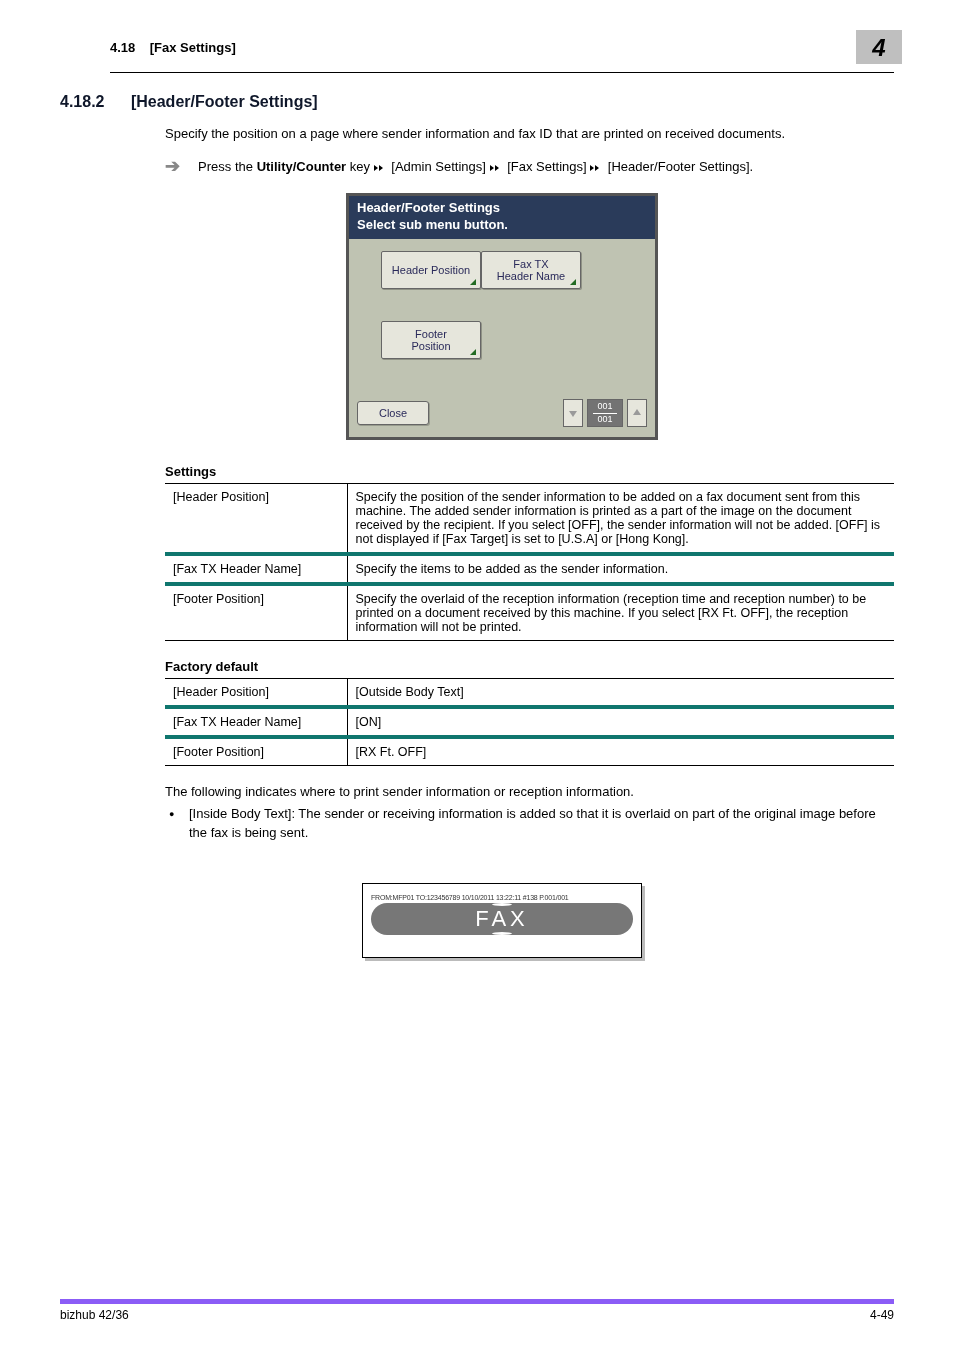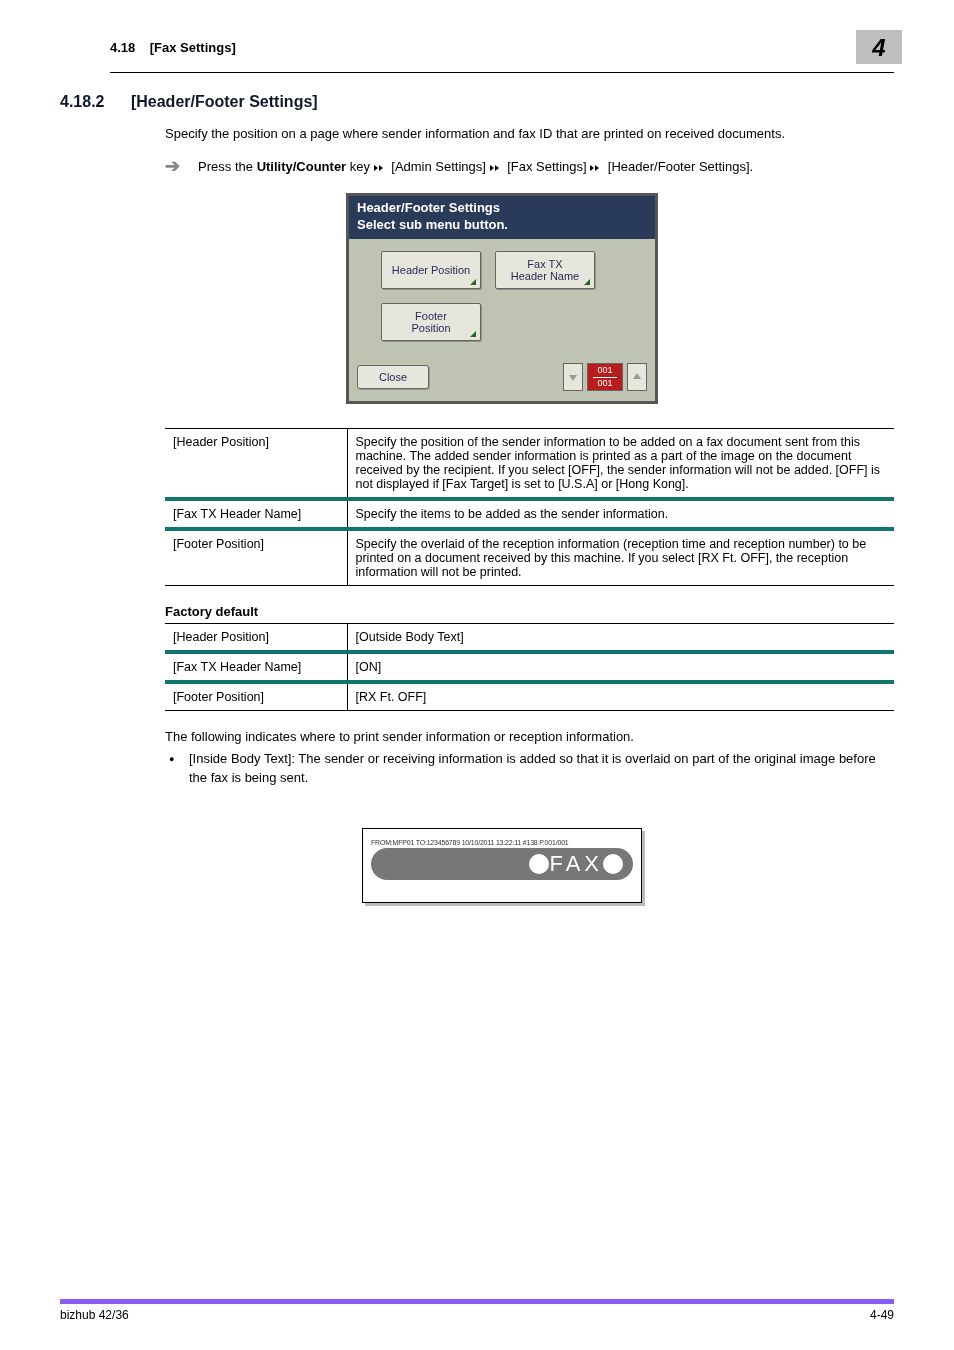--- a/index.html
+++ b/index.html
@@ -60,21 +60,21 @@
     }
     .lcd-header {
       background: #2a3b5a;
       color: #fff;
       padding: 4px 8px 6px;
       font-size: 13px;
       line-height: 1.3;
       font-weight: bold;
     }
     .lcd-body { padding: 12px 8px 2px; }
-    .lcd-row { display: flex; gap: 14px; margin-bottom: 14px; padding-left: 24px; }
+    .lcd-row { display: flex; margin-bottom: 32px; padding-left: 24px; }
     .lcd-btn {
       background: #e6e6dc;
       border: 1px solid #666;
       border-radius: 2px;
       width: 100px;
       height: 38px;
       font-size: 11px;
       color: #2a2a5a;
       display: flex;
       align-items: center;
@@ -112,21 +112,21 @@
     }
     .pager { display: flex; align-items: center; gap: 4px; }
     .pager-sq {
       width: 20px; height: 28px;
       background: #e6e6dc;
       border: 1px solid #666;
       display: flex; align-items:center; justify-content:center;
       font-size: 12px; color:#888;
     }
     .pager-disp {
-      background: #b91c1c; color:#fff;
+      background: #737373; color:#fff;
       width: 36px; height: 28px;
       display:flex; flex-direction:column;
       align-items:center; justify-content:center;
       font-size: 9px; line-height:1.1;
       border:1px solid #666;
     }
     .pager-disp hr { width: 70%; border:none; border-top:1px solid #fff; margin:1px 0; }
 
     
     table.settings {
@@ -174,20 +174,21 @@
       white-space: nowrap;
     }
     .fax-ill .pill {
       background: #777;
       border-radius: 22px;
       height: 32px;
       display: flex;
       align-items: center;
       justify-content: flex-end;
       padding: 0 10px;
+      flex-direction: column;
     }
     .fax-ill .circ {
       width: 20px; height: 20px; border-radius: 50%;
       background: #fff;
     }
     .fax-ill .fax {
       color: #fff;
       font-size: 22px;
       letter-spacing: 4px;
       font-weight: 300;
@@ -277,20 +278,21 @@
       <div class="pager-sq">
         <svg width="10" height="10">
             <path d="M5 1 L9 7 H1 Z" fill="#9a9a9a"></path>
           </svg>
       </div>
     </div>
   </div>
 </div>
 
 <table class="settings">
+  <caption>Settings</caption>
   <tbody>
     <tr>
       <td class="c1">[Header Position]</td>
       <td>Specify the position of the sender information to be added on a fax document sent from this machine. The added sender information is printed as a part of the image on the document received by the recipient. If you select [OFF], the sender information will not be added. [OFF] is not displayed if [Fax Target] is set to [U.S.A] or [Hong Kong].</td>
     </tr>
     <tr>
       <td class="c1">[Fax TX Header Name]</td>
       <td>Specify the items to be added as the sender information.</td>
     </tr>
     <tr>

